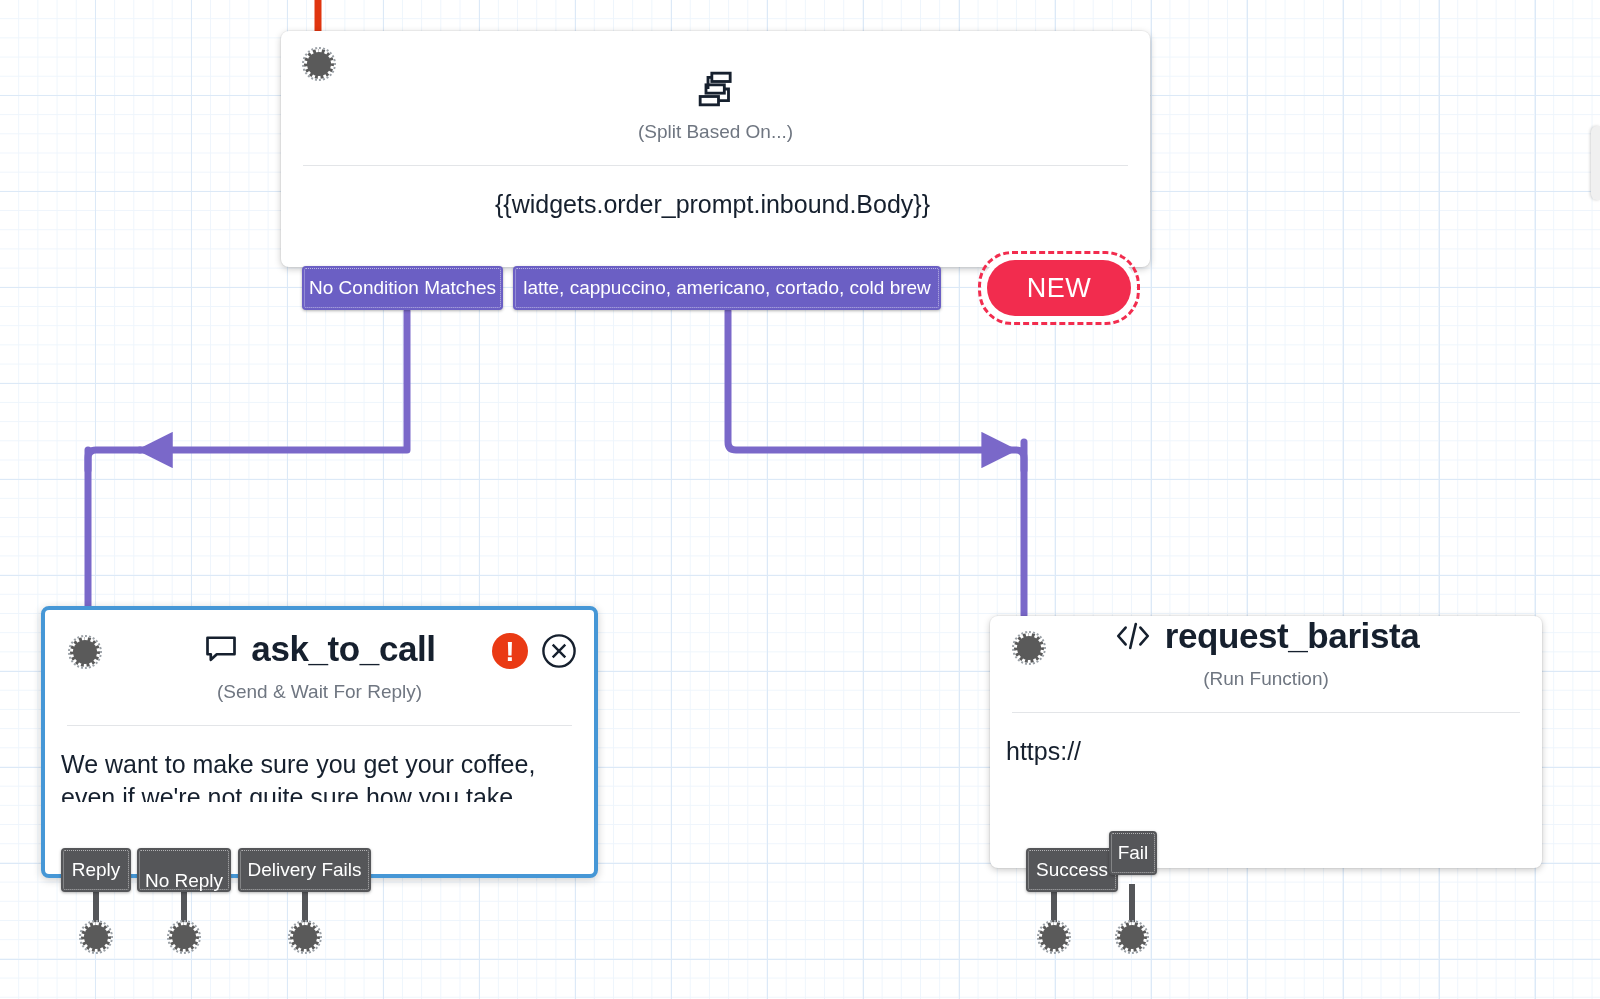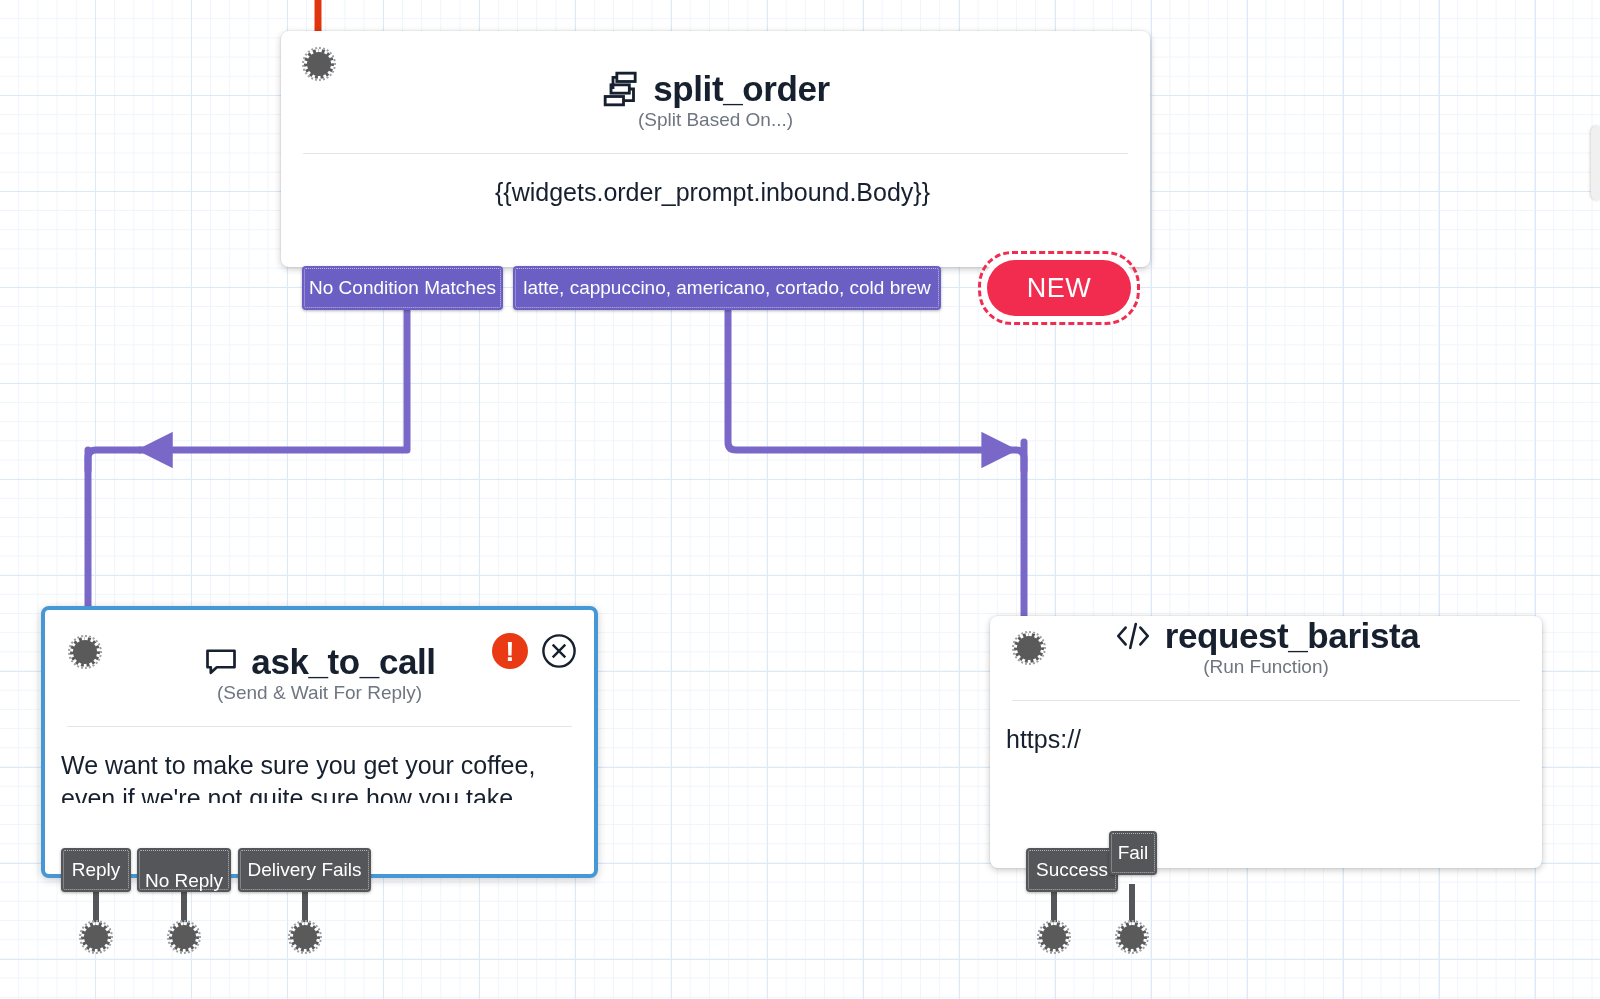--- a/index.html
+++ b/index.html
@@ -45,20 +45,21 @@
     font-size: 35px;
     font-weight: 600;
     color: #16202e;
     letter-spacing: -0.4px;
     white-space: nowrap;
   }
   .node-subtitle {
     text-align: center;
     font-size: 19px;
     color: #6f7681;
+    margin-top: 12px;
   }
   .node-divider {
     height: 1px; background: #e3e5e8;
     margin: 22px 22px 0 22px;
   }
   .node-body {
     font-size: 25px;
     color: #16202e;
     line-height: 1.33;
     padding: 22px 22px 0 16px;
@@ -177,42 +178,41 @@
   <div class="node" style="left:281px; top:31px; width:869px; height:236px;">
     <div class="handle" style="left:23px; top:18px;"></div>
 
     <div class="node-title" style="margin-top:38px;">
       <svg width="40" height="40" viewBox="0 0 24 24">
         <rect x="9.5" y="2.5" width="11" height="5" fill="none" stroke="#16202e" stroke-width="1.7"></rect>
         <rect x="6" y="9.5" width="11" height="5" fill="none" stroke="#16202e" stroke-width="1.7"></rect>
         <rect x="2.5" y="16.5" width="11" height="5" fill="none" stroke="#16202e" stroke-width="1.7"></rect>
         <path d="M9.5 5 H7.2 V12 M17 12 H19.5 V19 H13.5" fill="none" stroke="#16202e" stroke-width="1.7"></path>
       </svg>
-      <span>split_order</span>
     </div>
 
     <div class="node-subtitle">(Split Based On...)</div>
     <div class="node-divider"></div>
     <div class="node-body centered">{{widgets.order_prompt.inbound.Body}}</div>
   </div>
 
   <div class="pill purple" style="left:302px; top:266px; width:201px;">
     <span>No Condition Matches</span>
   </div>
   <div class="pill purple" style="left:513px; top:266px; width:428px;">
     <span>latte, cappuccino, americano, cortado, cold brew</span>
   </div>
   <div class="new-badge" style="left:987px; top:260px;">
     <span>NEW</span>
   </div>
 
   <div class="node selected" style="left:41px; top:606px; width:557px; height:272px;">
     <div class="handle" style="left:25px; top:27px;"></div>
 
-    <div class="node-title" style="margin-top:32px;">
+    <div class="node-title" style="margin-top:19px;">
       <svg width="36" height="36" viewBox="0 0 24 24">
         <path d="M3 4.5h18v11H9.2L5.2 19.2V15.5H3z" fill="none" stroke="#16202e" stroke-width="1.8" stroke-linejoin="round"></path>
       </svg>
       <span>ask_to_call</span>
     </div>
 
     <div class="icon-error" style="right:66px; top:23px;">
       <span>!</span>
     </div>
     <svg class="icon-close" style="right:17px; top:23px;" viewBox="0 0 24 24">

